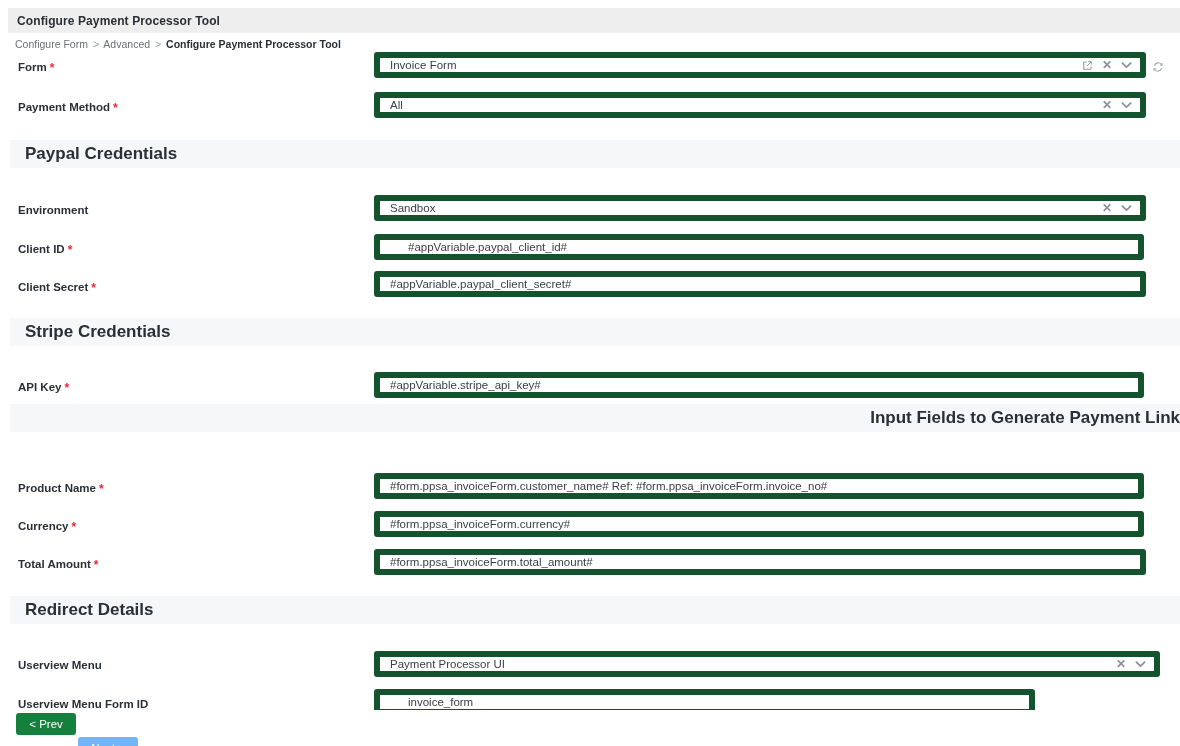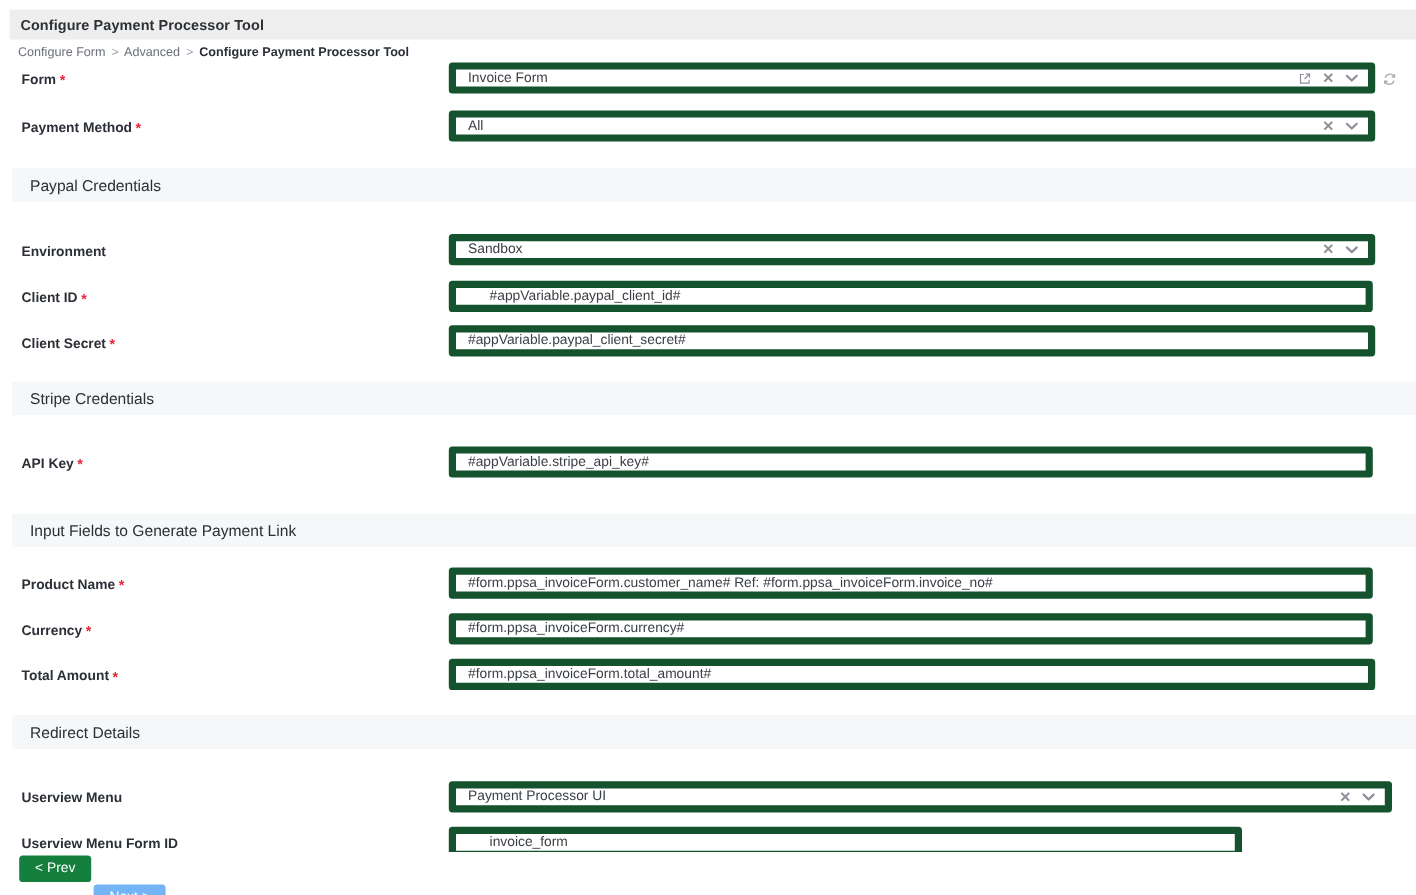--- a/index.html
+++ b/index.html
@@ -136,22 +136,22 @@
     position: absolute;
     left: 10px;
     width: 1170px;
     height: 28px;
     background: #f6f7f8;
     display: flex;
     align-items: center;
     padding-left: 15px;
   }
   .section-bar span {
-    font-size: 13px;
-    font-weight: normal;
+    font-size: 17px;
+    font-weight: bold;
     color: #2b2f36;
   }
 
   
   .footer {
     position: absolute;
     left: 0;
     top: 710px;
     width: 1180px;
     height: 36px;
@@ -277,21 +277,21 @@
       <span>Stripe Credentials</span>
     </div>
 
     <div class="lbl" style="top:330px;">
       <span>API Key</span><span class="req">*</span>
     </div>
     <div class="field" style="top:322px; width:770px;">
       <span class="val">#appVariable.stripe_api_key#</span>
     </div>
 
-    <div class="section-bar" style="top:378px;">
+    <div class="section-bar" style="top:354px;justify-content:flex-end;">
       <span>Input Fields to Generate Payment Link</span>
     </div>
 
     <div class="lbl" style="top:431px;">
       <span>Product Name</span><span class="req">*</span>
     </div>
     <div class="field" style="top:423px; width:770px;">
       <span class="val">#form.ppsa_invoiceForm.customer_name# Ref: #form.ppsa_invoiceForm.invoice_no#</span>
     </div>
 

